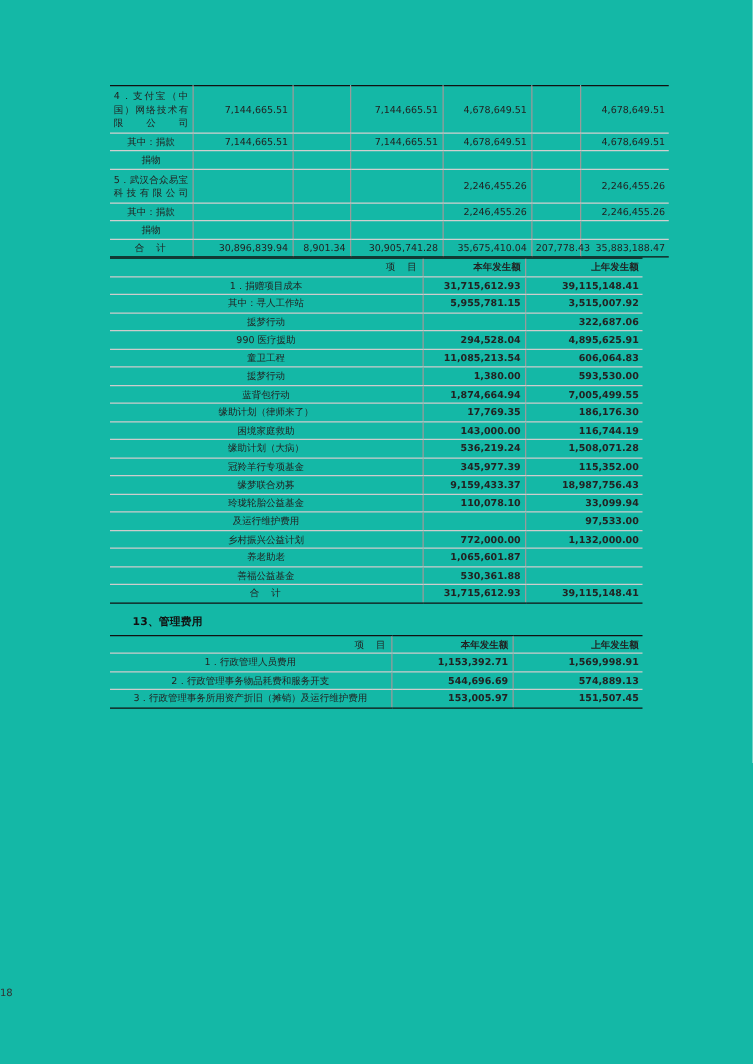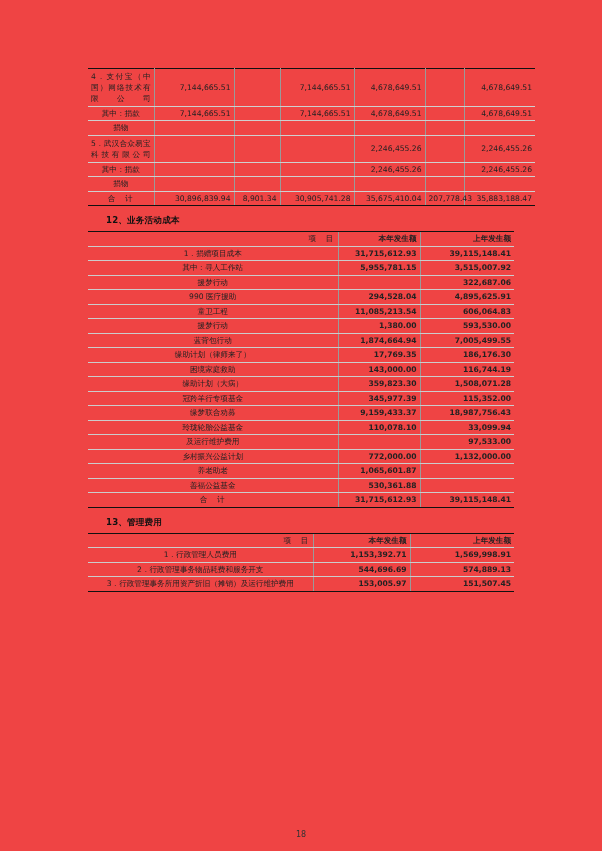--- a/index.html
+++ b/index.html
@@ -13,21 +13,21 @@
     position: relative;
     font-family: "DejaVu Sans", "Liberation Sans", sans-serif;
     color: #1a1a1a;
     overflow: hidden;
   }
   .page {
     position: absolute;
     left: 0; top: 0;
     width: 602px;
     height: 851px;
-    background: #ef4444;
+    background: #14b8a6;
   }
   .content {
     position: absolute;
     left: 88px;
     top: 68px;
     width: 426px;
   }
 
   
   table.fin {
@@ -98,23 +98,22 @@
     font-size: 8.6px;
     font-weight: bold;
     color: #111;
     margin: 9px 0 4px 18px;
     letter-spacing: 0.02em;
   }
 
   .footer-page {
     position: absolute;
     left: 0;
-    top: 830px;
+    top: 790px;
     width: 602px;
-    text-align: center;
     font-size: 8px;
     color: #333;
   }
   .col-item-1 { width: 66px; }
   .col-n1 { width: 80px; }
   .col-n2 { width: 46px; }
   .col-n3 { width: 74px; }
   .col-n4 { width: 71px; }
   .col-n5 { width: 39px; }
   .col-n6 { width: 71px; }
@@ -203,21 +202,20 @@
           <td class="num thick-bot">30,896,839.94</td>
           <td class="num thick-bot">8,901.34</td>
           <td class="num thick-bot">30,905,741.28</td>
           <td class="num thick-bot">35,675,410.04</td>
           <td class="num thick-bot">207,778.43</td>
           <td class="num edge-r thick-bot">35,883,188.47</td>
         </tr>
       </tbody>
     </table>
 
-    <div class="section-title">12、业务活动成本</div>
 
     <table class="fin rules boxed">
       <colgroup>
         <col class="t2-item">
           <col class="t2-num">
           <col class="t2-num2">
       </colgroup>
       <thead>
         <tr class="hdr-row">
           <th class="ctr spread-lite thick-top">项　目</th>
@@ -266,21 +264,21 @@
           <td class="num vl">17,769.35</td>
           <td class="num vl">186,176.30</td>
         </tr>
         <tr>
           <td class="lft indent3">困境家庭救助</td>
           <td class="num vl">143,000.00</td>
           <td class="num vl">116,744.19</td>
         </tr>
         <tr>
           <td class="lft indent3">缘助计划（大病）</td>
-          <td class="num vl">359,823.30</td>
+          <td class="num vl">536,219.24</td>
           <td class="num vl">1,508,071.28</td>
         </tr>
         <tr>
           <td class="lft indent3">冠羚羊行专项基金</td>
           <td class="num vl">345,977.39</td>
           <td class="num vl">115,352.00</td>
         </tr>
         <tr>
           <td class="lft indent3">缘梦联合劝募</td>
           <td class="num vl">9,159,433.37</td>

